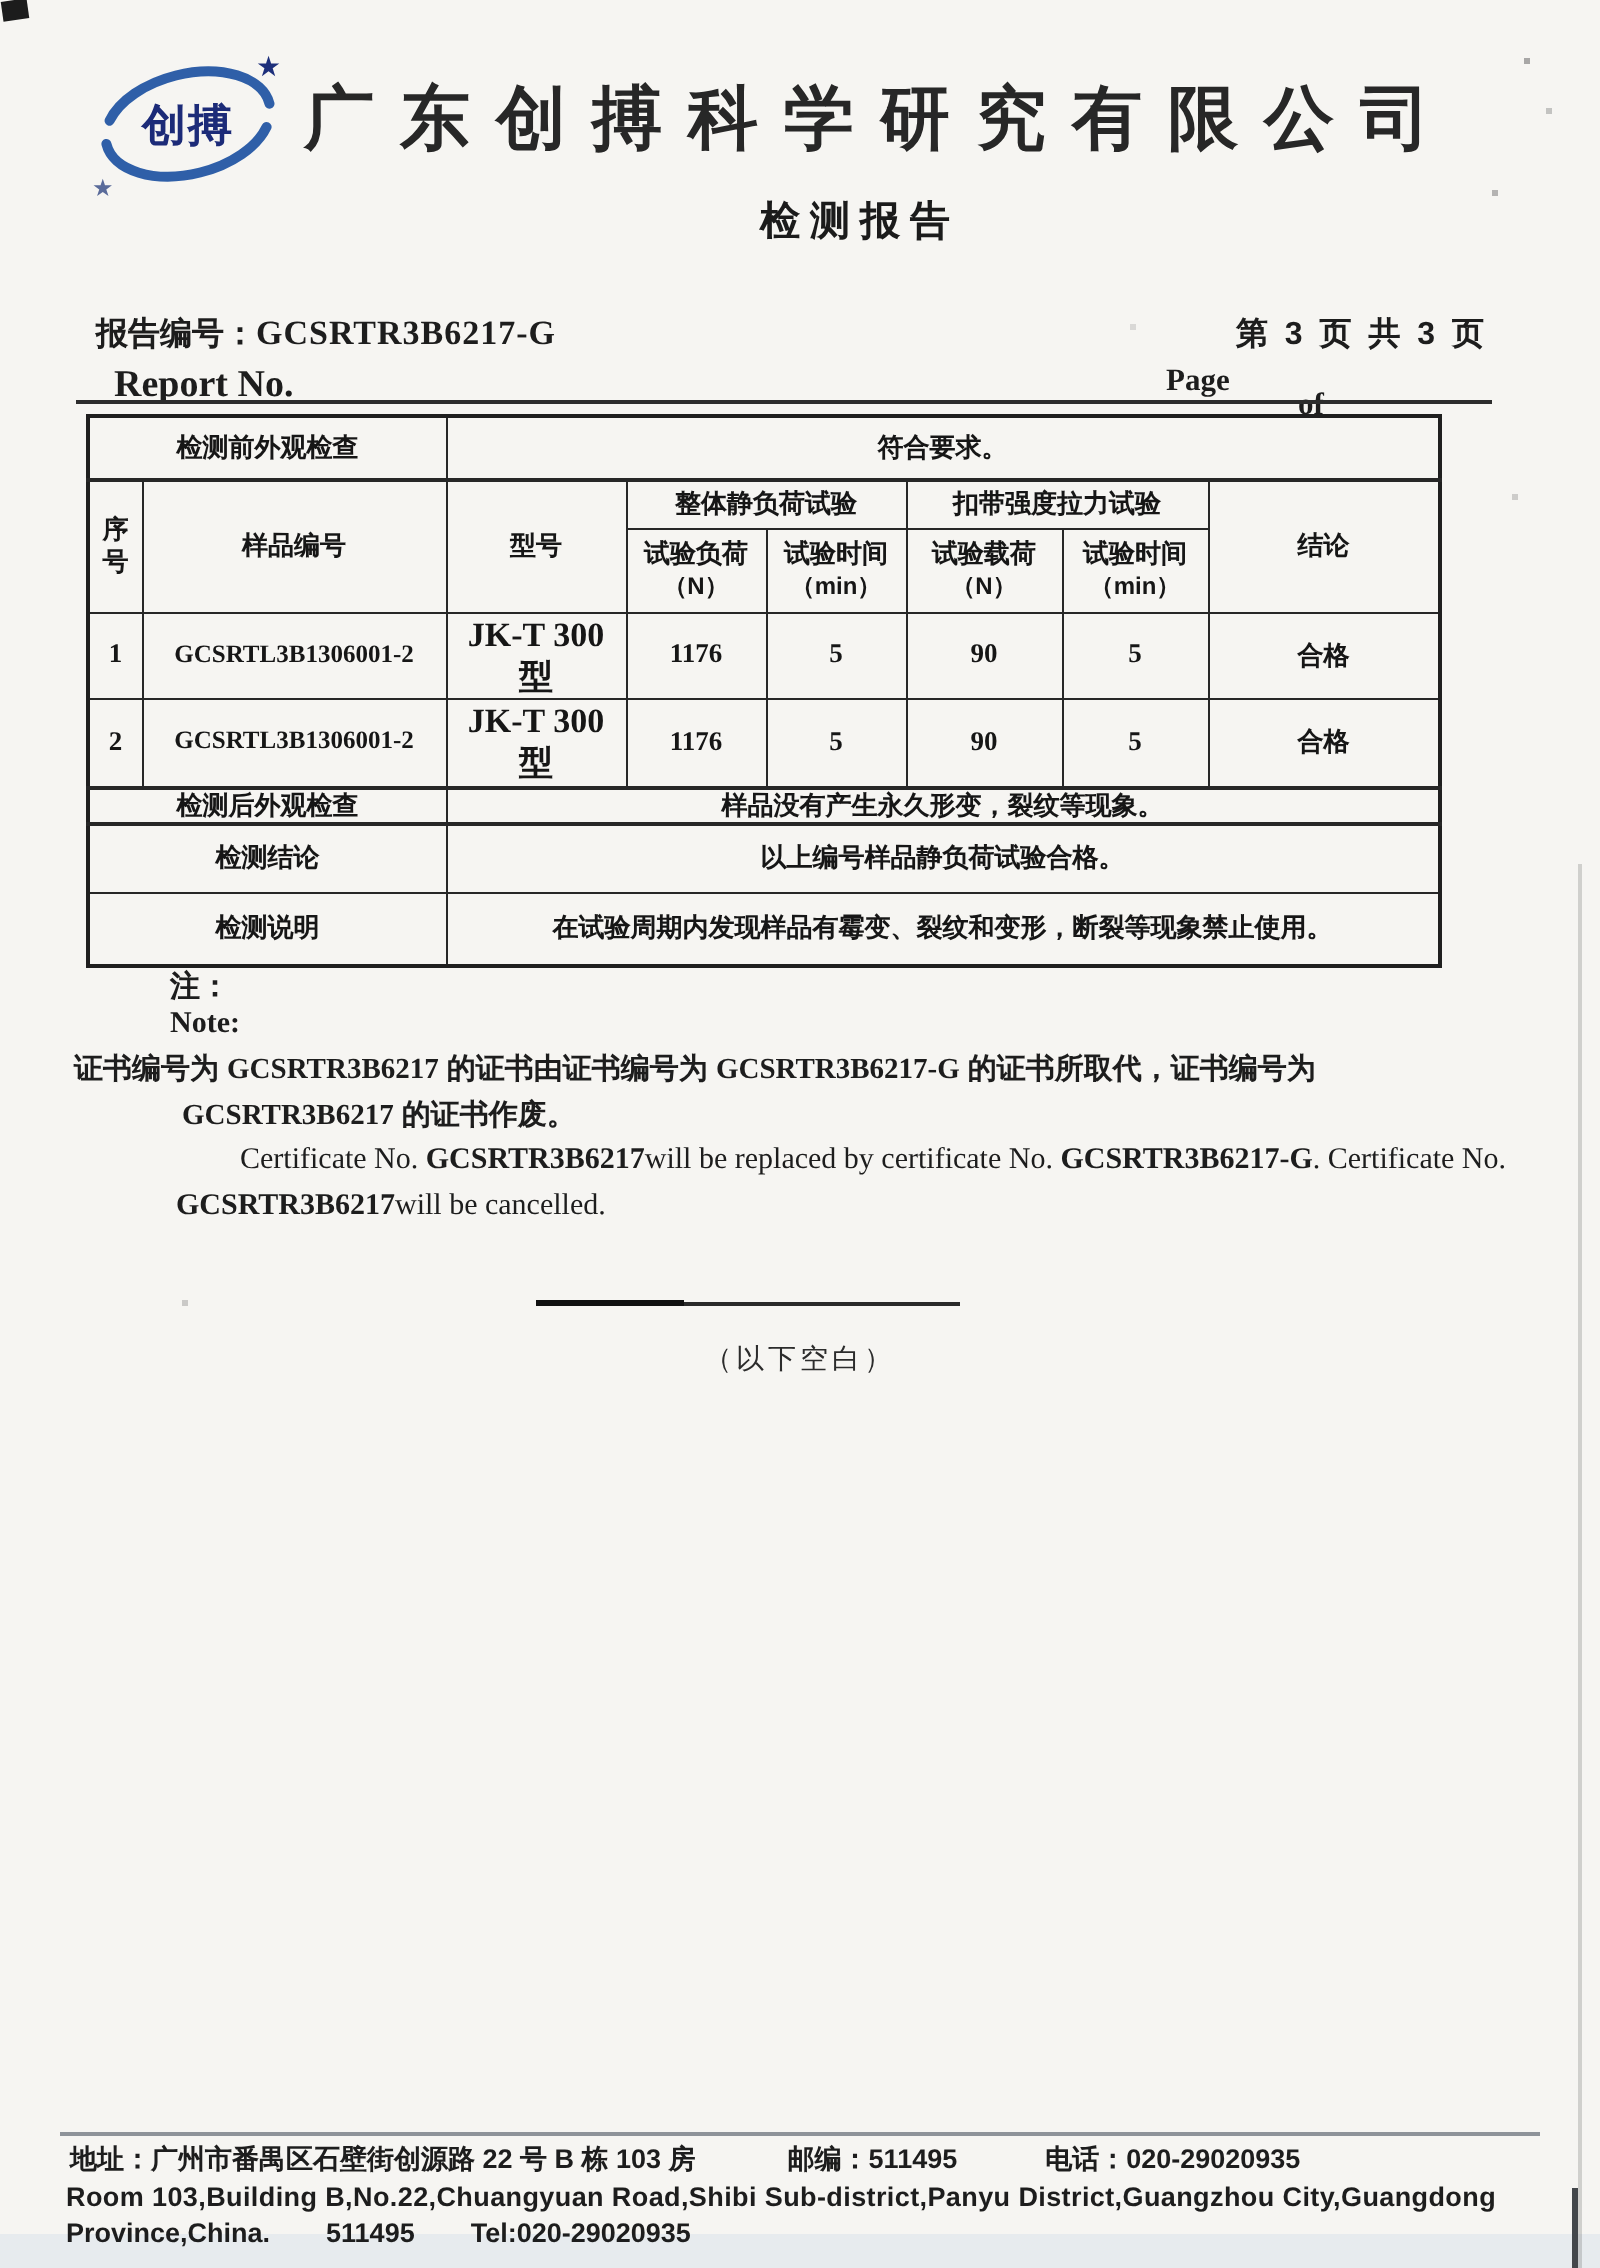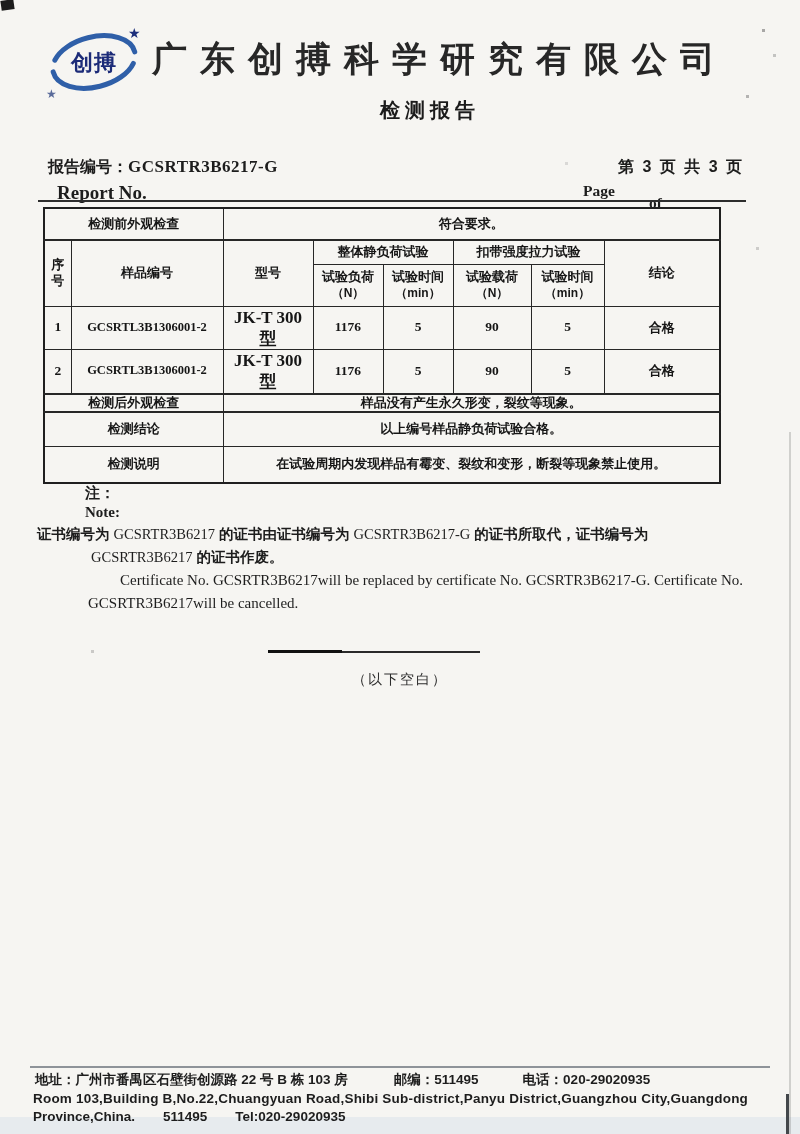--- a/index.html
+++ b/index.html
@@ -54,21 +54,21 @@
   .cell-left { text-align:left; padding-left:12px; font-weight:bold; }
   .unit { font-weight:bold; font-size:12px; }
   
   .note-zh  { position:absolute; left:85px;  top:484px; font-size:15px; font-weight:bold; }
   .note-en  { position:absolute; left:85px;  top:504px; font-family:"Liberation Serif", serif; font-size:15px; font-weight:600; }
   .note-line { font-size:14.5px; font-weight:bold; white-space:nowrap; }
   .nl1 { position:absolute; left:37px;  top:525px; }
   .nl2 { position:absolute; left:91px;  top:548px; }
   .nl3 { position:absolute; left:120px; top:572px; font-family:"Liberation Serif", serif; font-weight:normal; font-size:15px; }
   .nl4 { position:absolute; left:88px;  top:595px; font-family:"Liberation Serif", serif; font-weight:normal; font-size:15px; }
-  .note-code { font-family:"Liberation Serif", serif; font-weight:400; }
+  .note-code { font-family:"Liberation Serif", serif; font-weight:700; }
   
   .sep-line { position:absolute; left:268px; top:651px; width:212px; height:2px; background:#2a2a2a; }
   .sep-line-dark { position:absolute; left:268px; top:650px; width:74px; height:3px; background:#111; }
   .blank-note { position:absolute; left:0; top:671px; width:800px; text-align:center; font-size:14px; letter-spacing:2px; color:#2c2c2c; }
   
   .bottom-strip { position:absolute; left:0; top:1117px; width:800px; height:17px; background:#e7ebee; }
   .footer-hr { position:absolute; left:30px; top:1066px; width:740px; height:2px; background:#8e9399; }
   .footer-zh { position:absolute; left:35px; top:1071px; font-size:13.5px; font-weight:bold; white-space:nowrap; z-index:2; }
   .footer-zh .fz-postal { margin-left:46px; }
   .footer-zh .fz-tel { margin-left:44px; }

